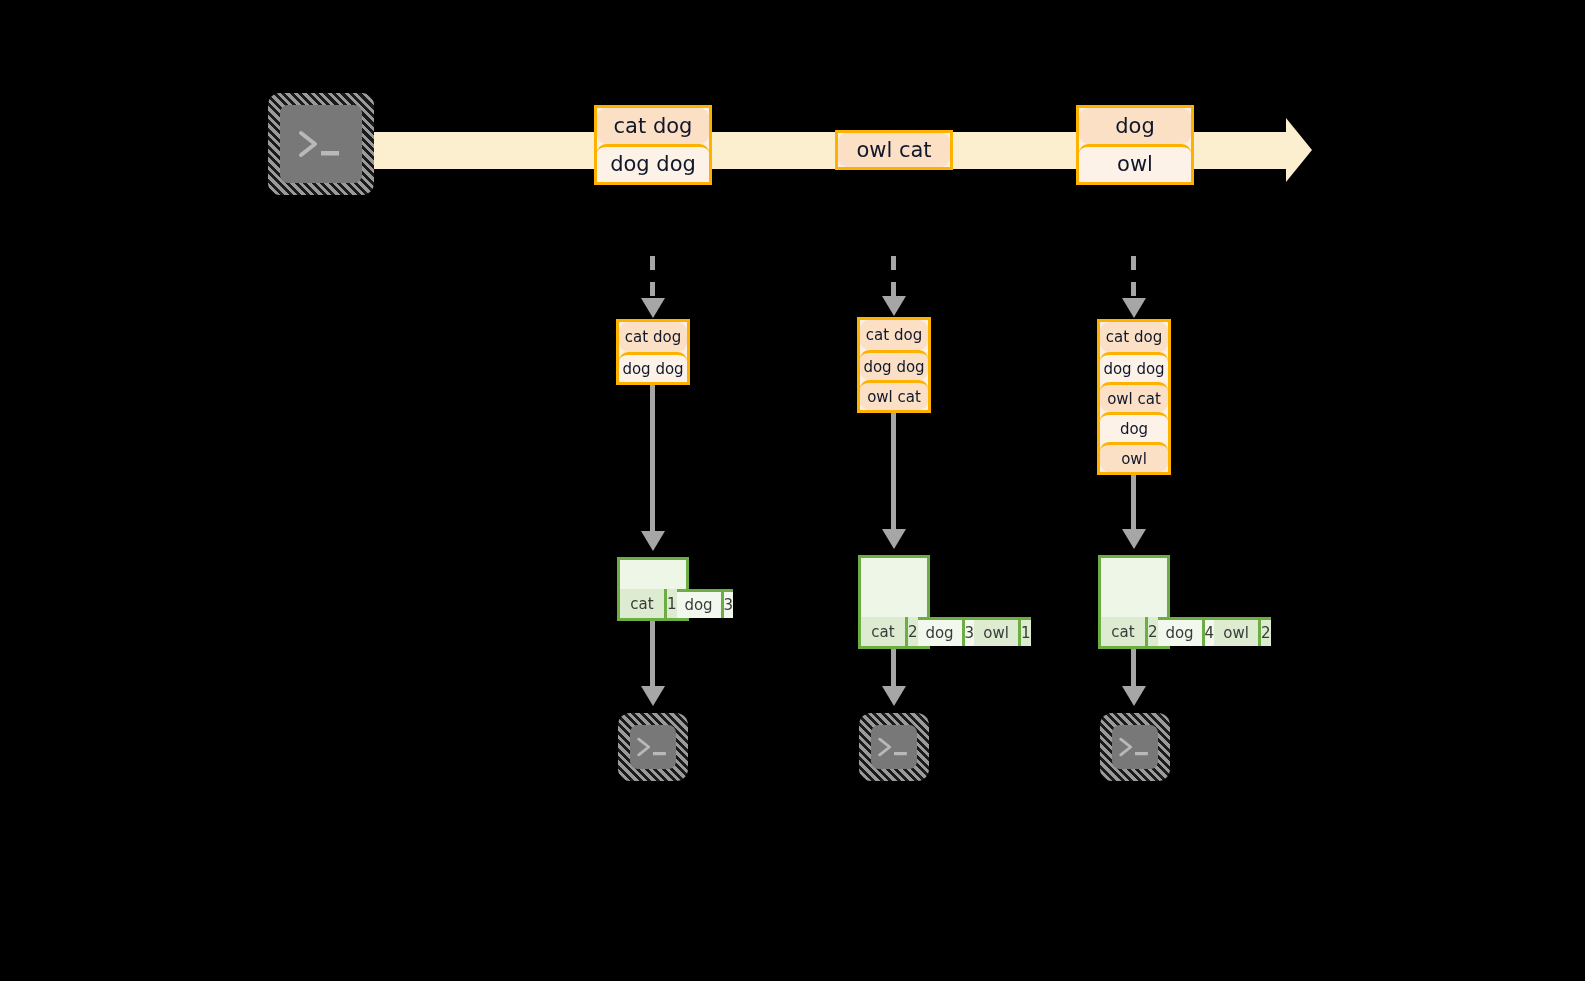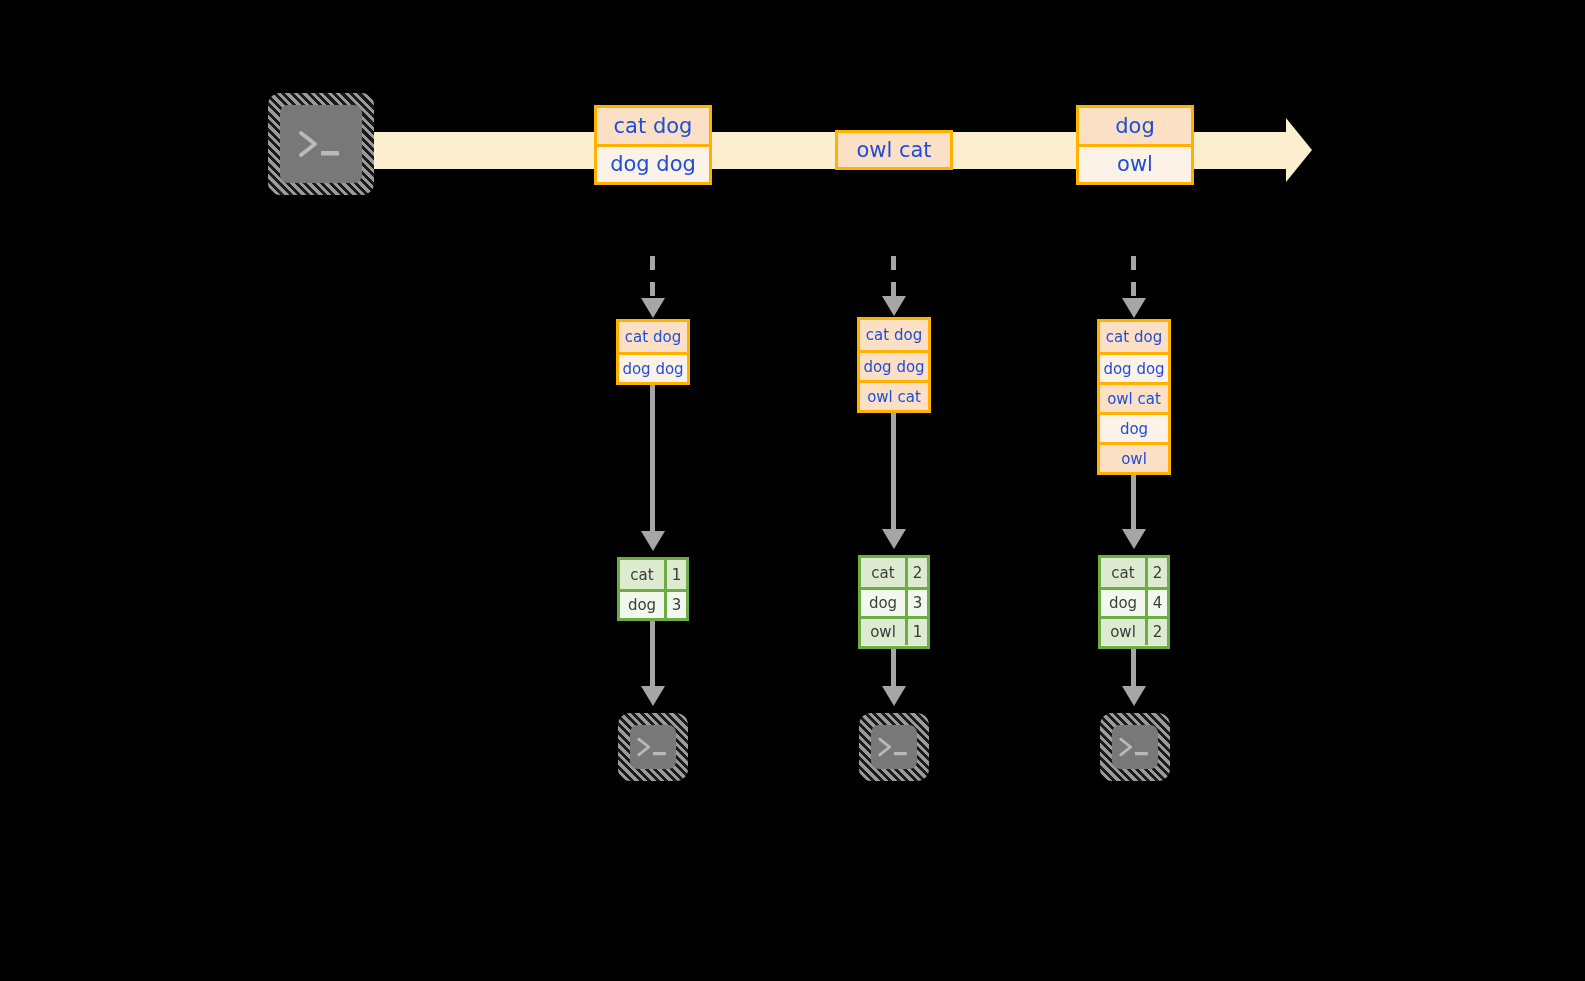--- a/index.html
+++ b/index.html
@@ -23,28 +23,28 @@
         background:#787878;border-radius:8px;}
   .term svg{position:relative;z-index:2;}
 
   
   .band{position:absolute;background:#FCEFCF;}
 
   
   .obox{position:absolute;box-sizing:border-box;border:3px solid #FFB100;
         background:#FDF0E4;display:flex;flex-direction:column;}
   .ocell{box-sizing:border-box;display:flex;align-items:center;
-         justify-content:center;color:#1d4ed8;white-space:nowrap;}
+         justify-content:center;color:#0f172a;white-space:nowrap;border-radius:9px;}
   .ocell.dark{background:#FCE0C6;}
   .ocell.light{background:#FDF2E8;}
   .ocell.sep{border-top:3px solid #FFB100;}
 
   
   .gbox{position:absolute;box-sizing:border-box;border:3px solid #6DAE44;
-        background:#EEF6E8;display:flex;flex-direction:column;}
+        background:#EEF6E8;display:flex;align-items:flex-end;}
   .grow{display:flex;box-sizing:border-box;}
   .grow.sep{border-top:3px solid #6DAE44;}
   .gkey{box-sizing:border-box;display:flex;align-items:center;
         justify-content:center;color:#3a3a3a;}
   .gval{box-sizing:border-box;display:flex;align-items:center;
         justify-content:center;color:#3a3a3a;border-left:3px solid #6DAE44;}
   .grow.shade .gkey,.grow.shade .gval{background:#DDEBD0;}
   .grow.plain .gkey,.grow.plain .gval{background:#F2F8EE;}
 
   

